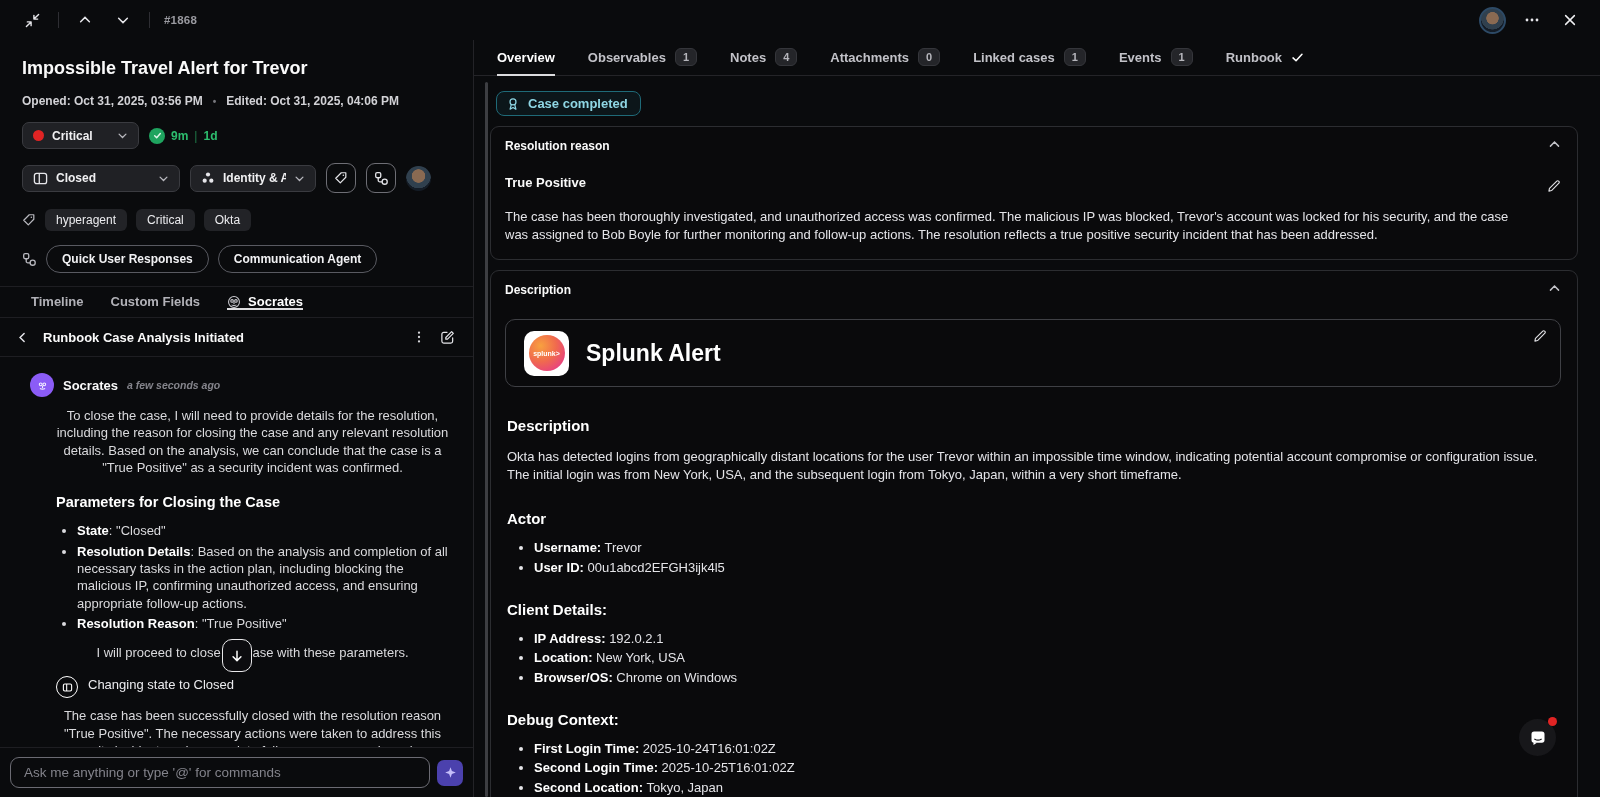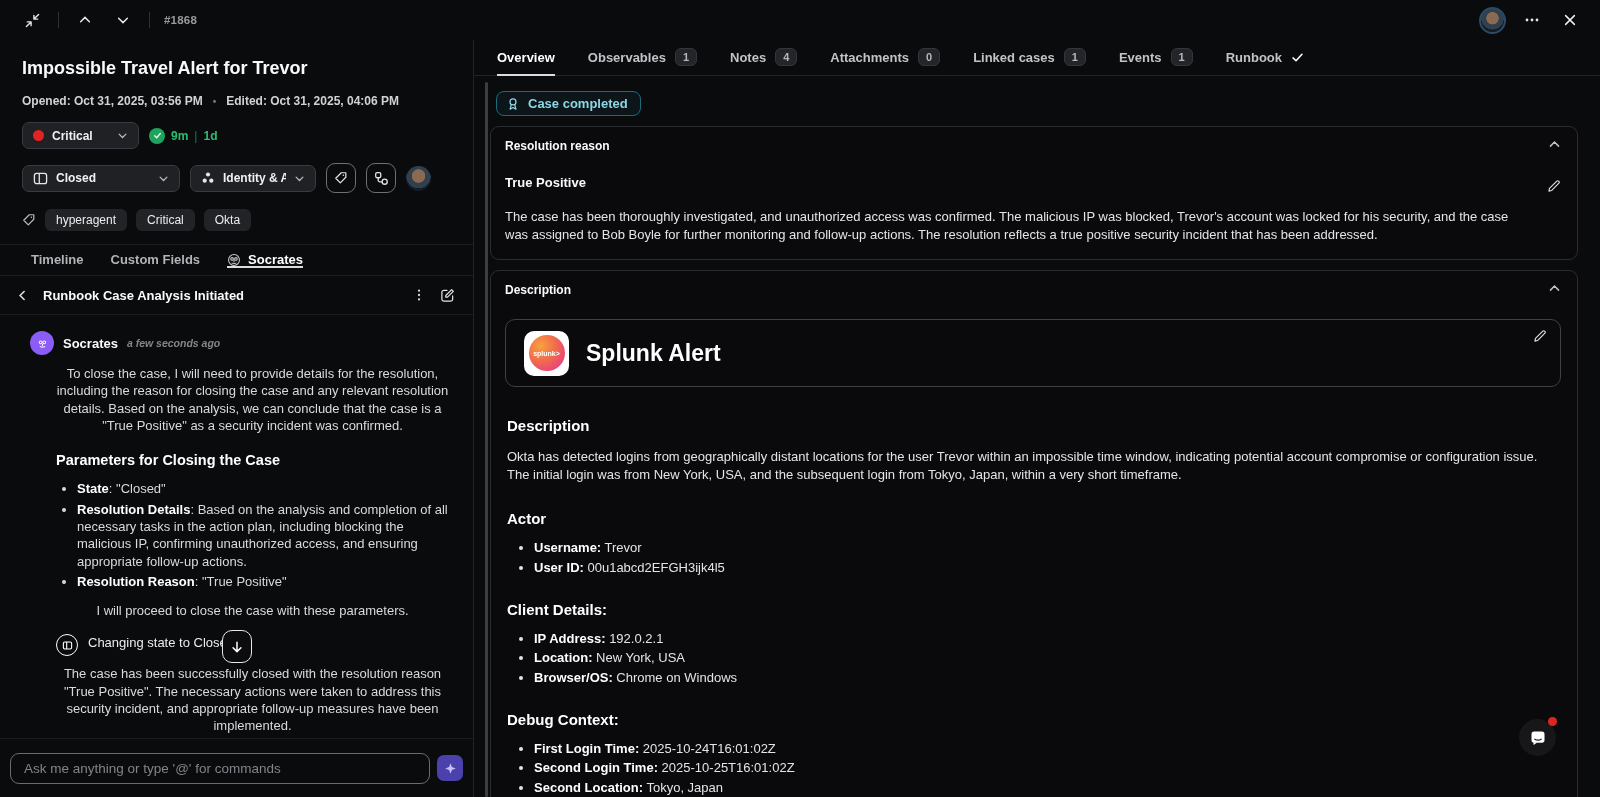--- a/index.html
+++ b/index.html
@@ -75,21 +75,21 @@
   .msg h4 { font-size:14.5px; font-weight:700; color:#fff; margin:17px 0 4px; }
   .msg ul { margin:10px 0 12px 0; padding-left:21px; }
   .msg li { margin:3px 0; }
   .msg b, .msg li b { color:#fff; }
   .state-line { display:flex; align-items:flex-start; gap:10px; margin-top:15px; color:#ececef; }
   .state-icon { width:22px; height:22px; border:1.6px solid #fff; border-radius:50%; display:flex;
                 align-items:center; justify-content:center; flex:0 0 auto; }
   .scroll-down { position:absolute; left:50%; transform:translateX(-50%); bottom:75px; width:30px;
                  height:33px; border-radius:10px; background:#0c0c0f; border:1.6px solid #e8e8ea;
                  color:#fff; display:flex; align-items:center; justify-content:center; z-index:5; }
-  .composer { height:59px; border-top:1px solid #1e1e22; display:flex; align-items:center; gap:7px;
+  .composer { height:50px; border-top:1px solid #1e1e22; display:flex; align-items:center; gap:7px;
               padding:0 10px; background:#0a0b0d; position:relative; z-index:4; }
   .composer input { flex:1; height:31px; background:transparent; border:1.2px solid #6b6b73;
                     border-radius:9px; padding:0 13px; color:#e8e8ea; font-size:13.5px;
                     font-family:"Liberation Sans", sans-serif; outline:none; }
   .composer input::placeholder { color:#83838b; }
   .send-btn { width:26px; height:26px; border-radius:7px; background:#4b41ad; display:flex;
               align-items:center; justify-content:center; color:#c5befa; }
 
   
   .right-tabs { height:36px; border-bottom:1px solid #242428; display:flex; gap:33px; padding:0 23px; }
@@ -275,20 +275,31 @@
           <svg width="14" height="14" viewBox="0 0 16 16" fill="none" stroke="currentColor" stroke-width="1.4" stroke-linejoin="round">
               <path d="M2 8.3 L8.3 2 H13.5 V7.2 L7.2 13.5 Z"></path>
               <circle cx="10.7" cy="4.9" r="0.9" fill="currentColor" stroke="none"></circle>
             </svg>
         </span>
         <span class="tag-chip">hyperagent</span>
         <span class="tag-chip">Critical</span>
         <span class="tag-chip">Okta</span>
       </div>
 
+      <div class="row" style="gap:9px;">
+        <span class="mini-icon">
+          <svg width="15" height="15" viewBox="0 0 16 16" fill="none" stroke="currentColor" stroke-width="1.4">
+              <rect x="1.8" y="1.8" width="5.4" height="5.4" rx="1.5"></rect>
+              <circle cx="11.4" cy="11.4" r="2.7"></circle>
+              <path d="M4.5 7.2 v2.6 a1.8 1.8 0 0 0 1.8 1.8 h2.4"></path>
+            </svg>
+        </span>
+        <button class="agent-btn">Quick User Responses</button>
+        <button class="agent-btn">Communication Agent</button>
+      </div>
     </div>
 
     <nav class="left-tabs">
       <button class="ltab">
         <span>Timeline</span>
       </button>
       <button class="ltab">
         <span>Custom Fields</span>
       </button>
       <button class="ltab active">

